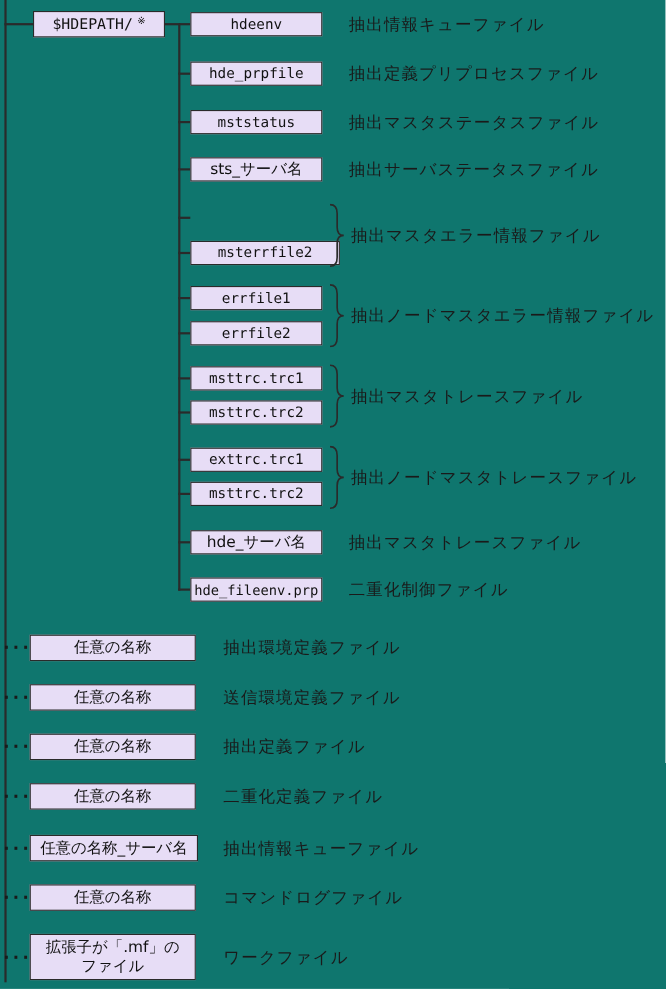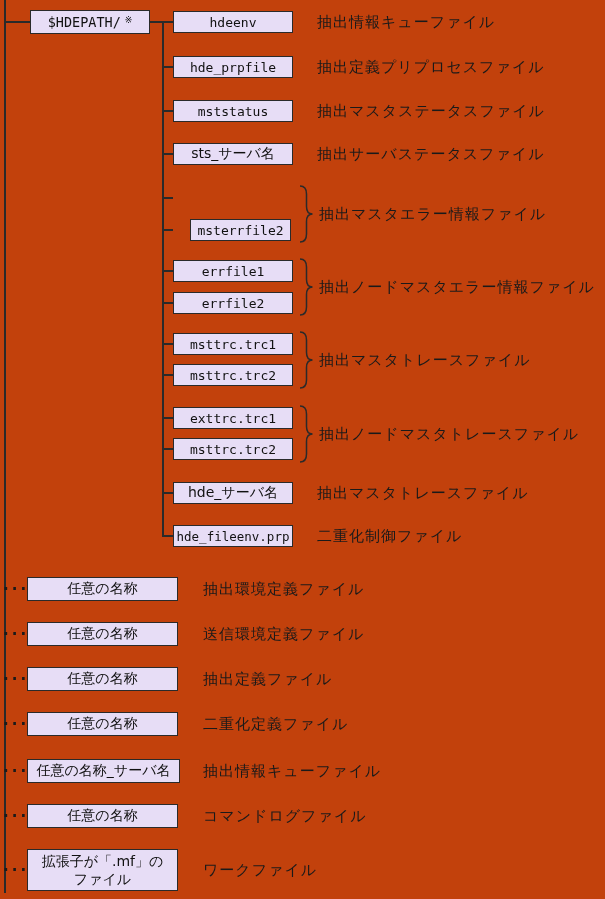--- a/index.html
+++ b/index.html
@@ -1,19 +1,19 @@
 <!DOCTYPE html>
 <html><head>
 <meta charset="utf-8">
 <style>
   html,body{margin:0;padding:0;background:#ffffff;}
   .canvas{
     position:relative;
     width:605px;height:899px;
-    background:#c2410c;
+    background:#0f766e;
     font-family:"DejaVu Sans","Liberation Sans",sans-serif;
     color:#1a1a1a;
     overflow:hidden;
   }
   .vline{position:absolute;width:2px;background:#2a2a2a;}
   .hline{position:absolute;height:2px;background:#2a2a2a;}
   .fbox{
     position:absolute;
     box-sizing:border-box;
     background:#e7ddf6;
@@ -78,21 +78,21 @@
   <div class="lbl" style="left:317px;top:102px">抽出マスタステータスファイル</div>
 
   <div class="hline" style="left:162px;top:153px;width:11px"></div>
   <div class="fbox jp" style="left:173px;top:143px;width:120px;height:22px">
       <span>sts_サーバ名</span>
     </div>
   <div class="lbl" style="left:317px;top:145px">抽出サーバステータスファイル</div>
 
   <div class="hline" style="left:162px;top:197px;width:11px"></div>
   <div class="hline" style="left:162px;top:229px;width:11px"></div>
-  <div class="fbox" style="left:190px;top:219px;width:101px;height:22px">
+  <div class="fbox" style="left:173px;top:219px;width:136px;height:22px">
       <span>msterrfile2</span>
     </div>
   <div class="brace" style="top:185px">
     <svg width="18" height="58" viewBox="0 0 18 58">
         <path d="M 3 1 Q 9.5 1 9.5 9 L 9.5 21.5 Q 9.5 29 15.5 29 Q 9.5 29 9.5 36.5 L 9.5 49 Q 9.5 57 3 57" fill="none" stroke="#2a2a2a" stroke-width="1.5"></path>
       </svg>
   </div>
   <div class="lbl" style="left:319px;top:205px">抽出マスタエラー情報ファイル</div>
 
   <div class="hline" style="left:162px;top:270px;width:11px"></div>

